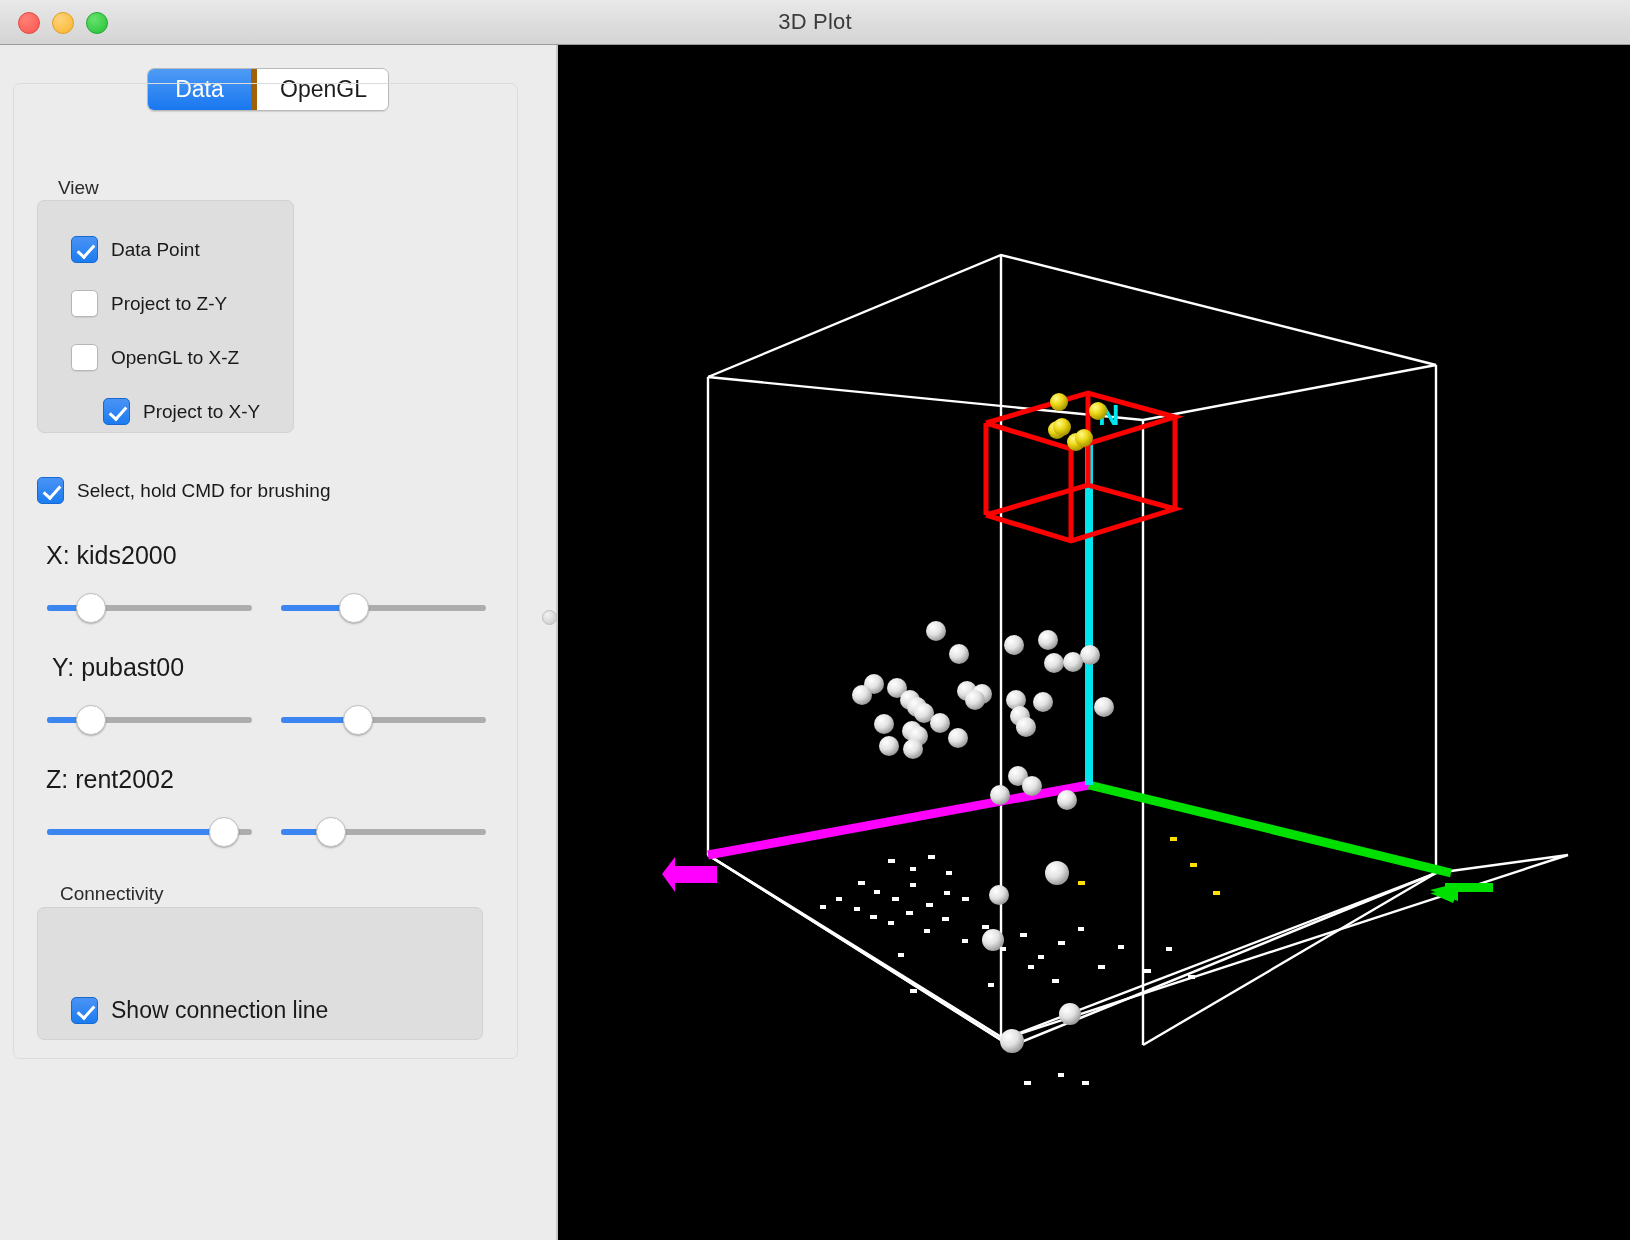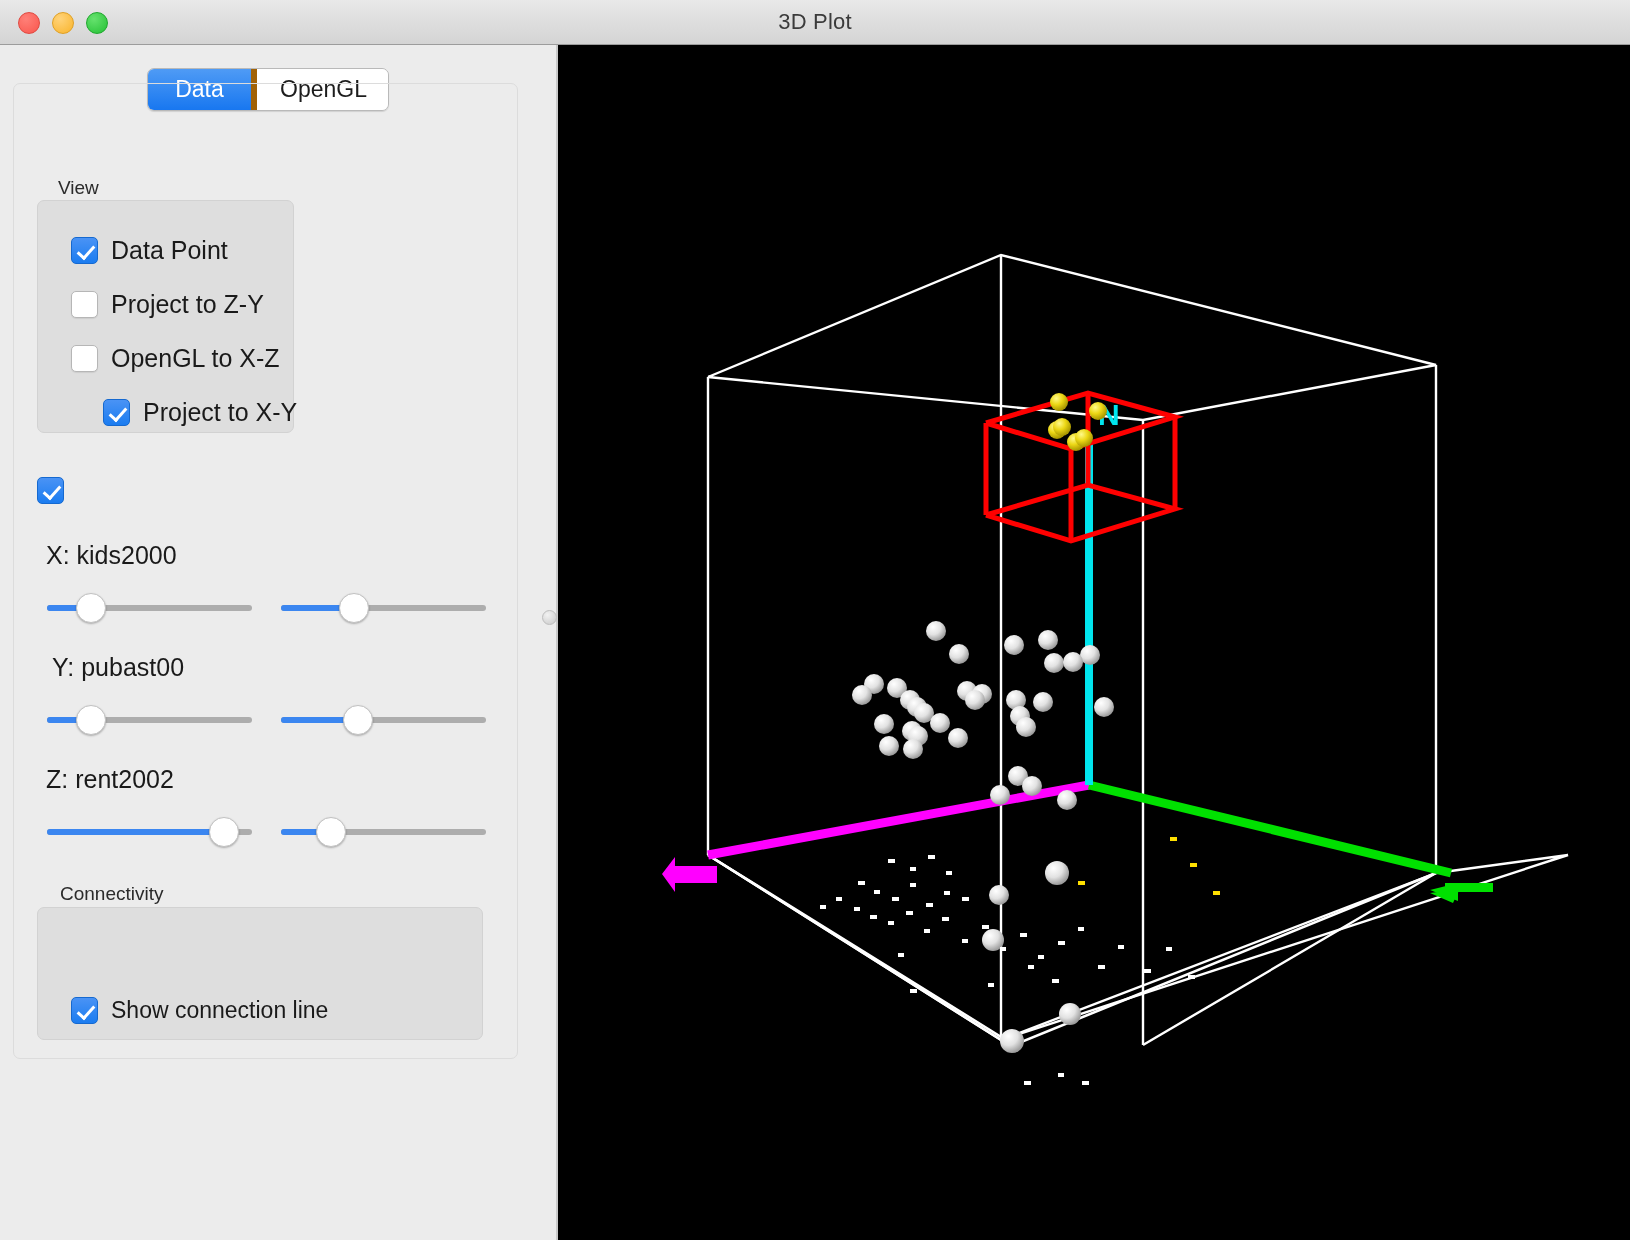--- a/index.html
+++ b/index.html
@@ -82,21 +82,21 @@
     background: linear-gradient(to bottom, #4a93f5 0%, #1b7cf0 100%);
     border: 1px solid #1569d0;
   }
   .chk.on::after {
     content: "";
     position: absolute; left: 9px; top: 4px;
     width: 7px; height: 14px;
     border: solid #fff; border-width: 0 3px 3px 0;
     transform: rotate(42deg);
   }
-  .chk-label { font-size: 25px; color: #1a1a1a; white-space: nowrap; }
+  .chk-label { font-size: 19px; color: #1a1a1a; white-space: nowrap; }
   .chk-label.sm { font-size: 23px; }
 
   
   .axis-label {
     position: absolute; font-size: 25px; color: #1a1a1a;
   }
 
   
   .slider {
     position: absolute; height: 30px;
@@ -174,20 +174,21 @@
       <div class="chk off"></div>
       <div class="chk-label">OpenGL to X-Z</div>
     </div>
     <div class="chk-row" style="left:71px; top:353px;margin-left:32px;">
       <div class="chk on"></div>
       <div class="chk-label">Project to X-Y</div>
     </div>
 
     <div class="chk-row" style="left:37px; top:432px;">
       <div class="chk on"></div>
+      <div class="chk-label">Select, hold CMD for brushing</div>
     </div>
 
     <div class="axis-label" style="left:46px; top:496px;">X: kids2000</div>
     <div class="slider" style="left:47px; top:548px; width:205px;">
       <div class="track"></div>
       <div class="fill" style="width:21%;"></div>
       <div class="knob" style="left:calc(21% - 14px);"></div>
     </div>
     <div class="slider" style="left:281px; top:548px; width:205px;">
       <div class="track"></div>

